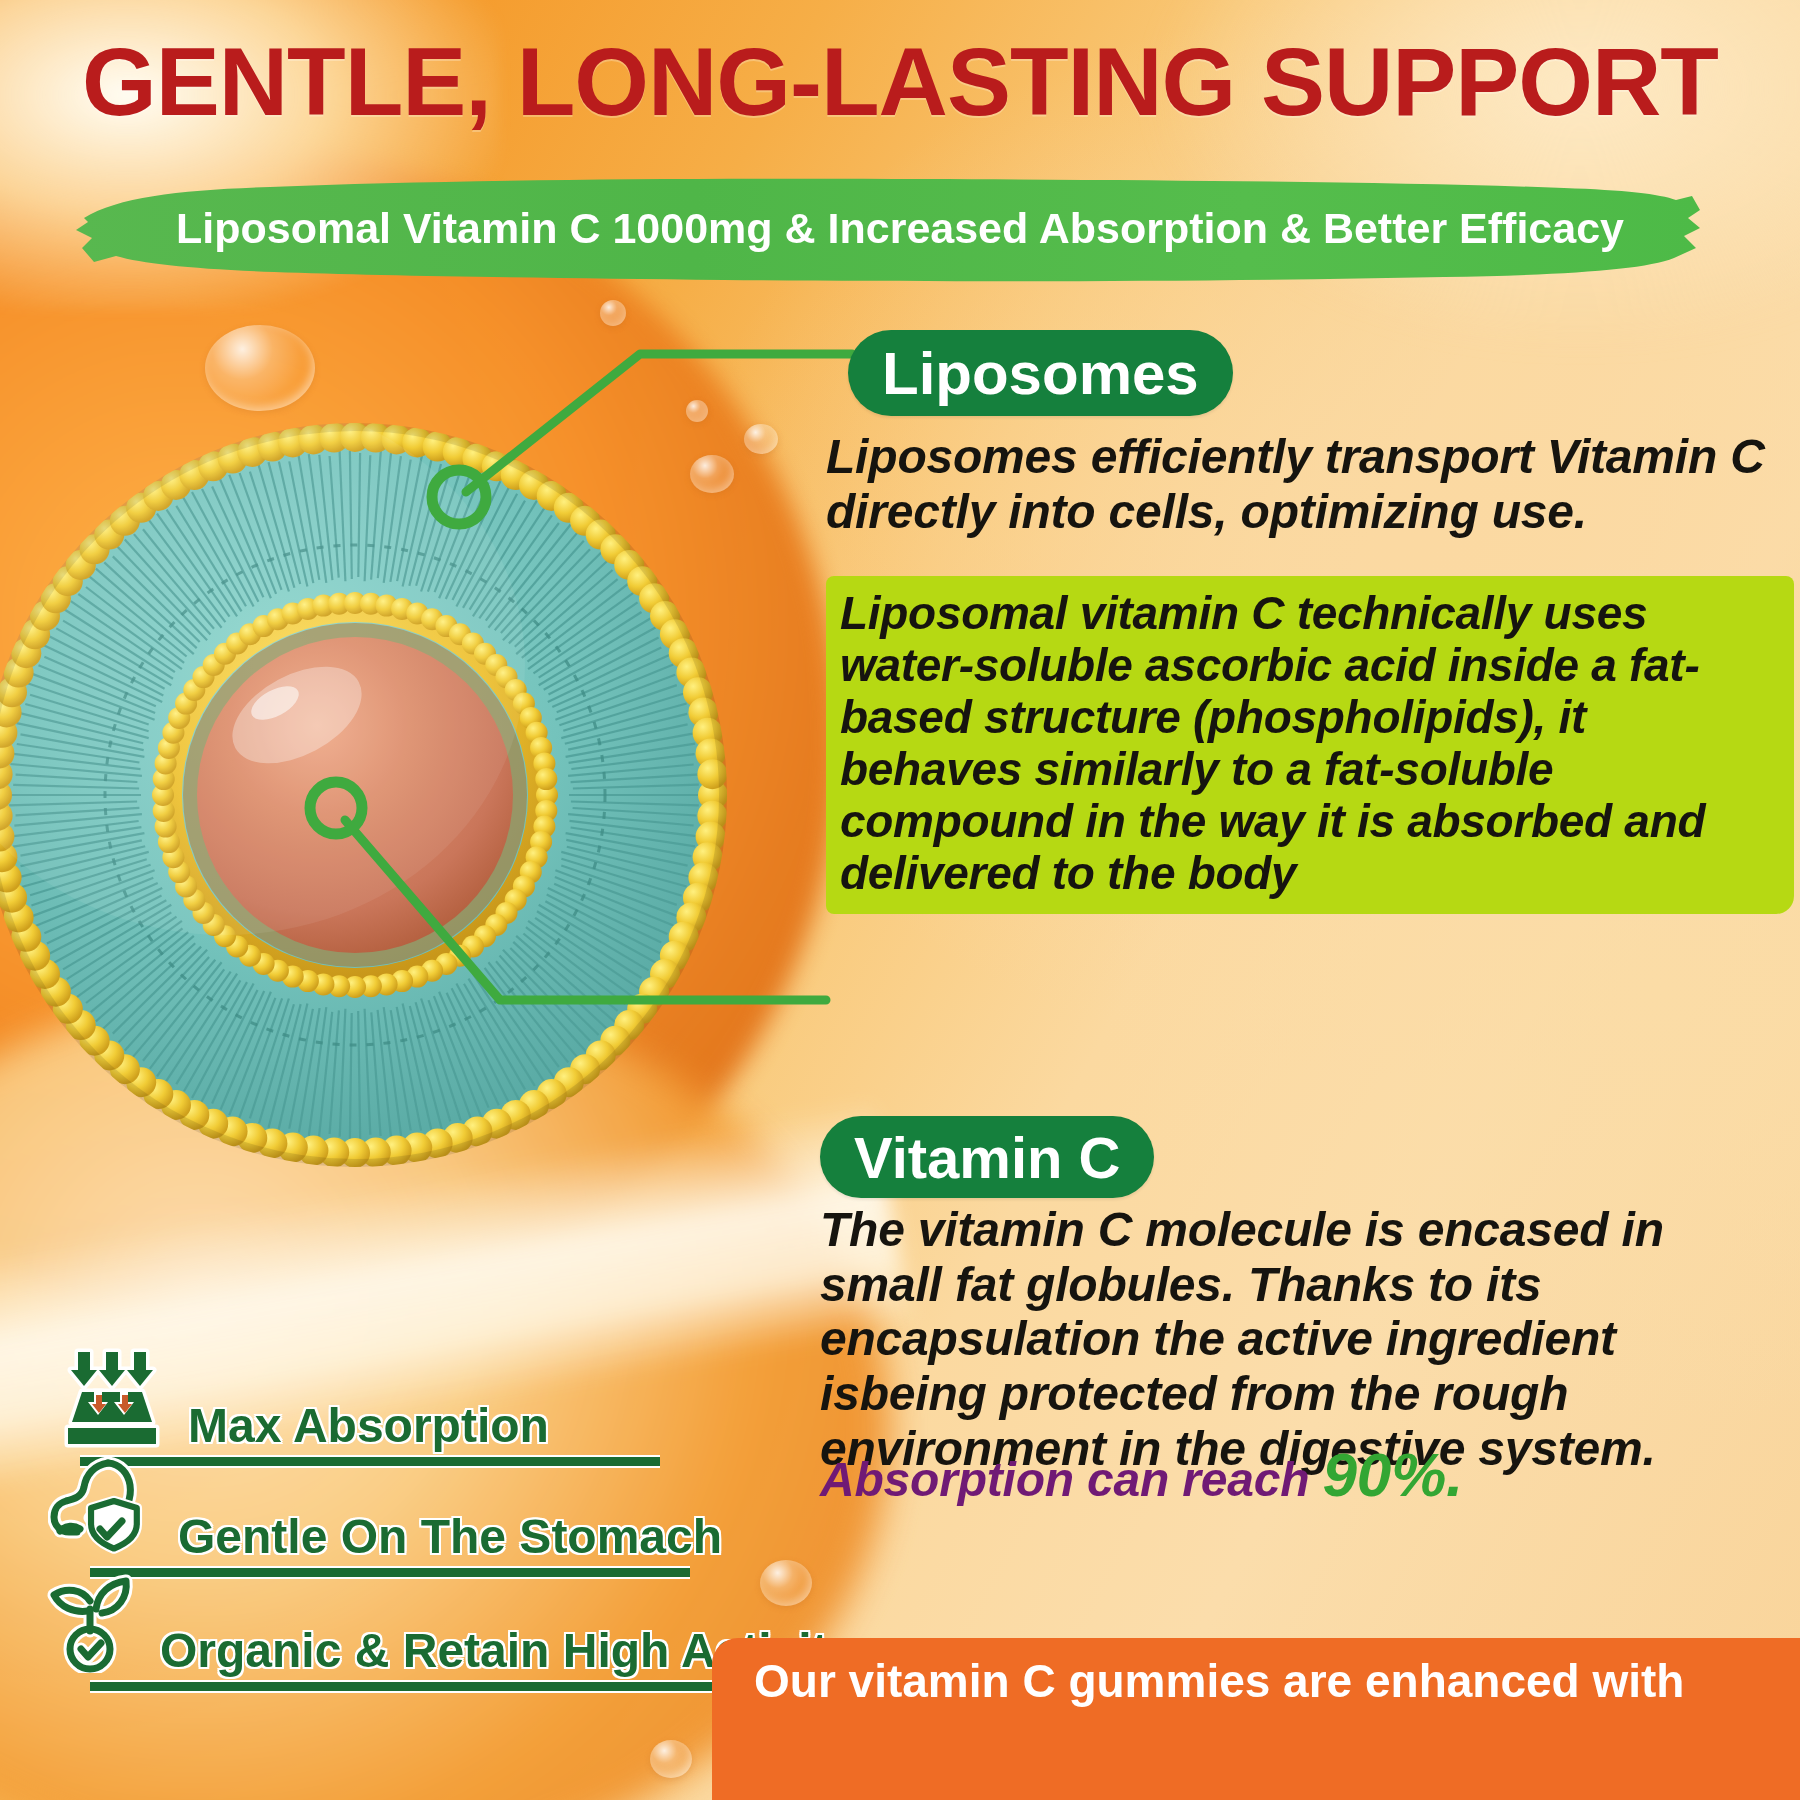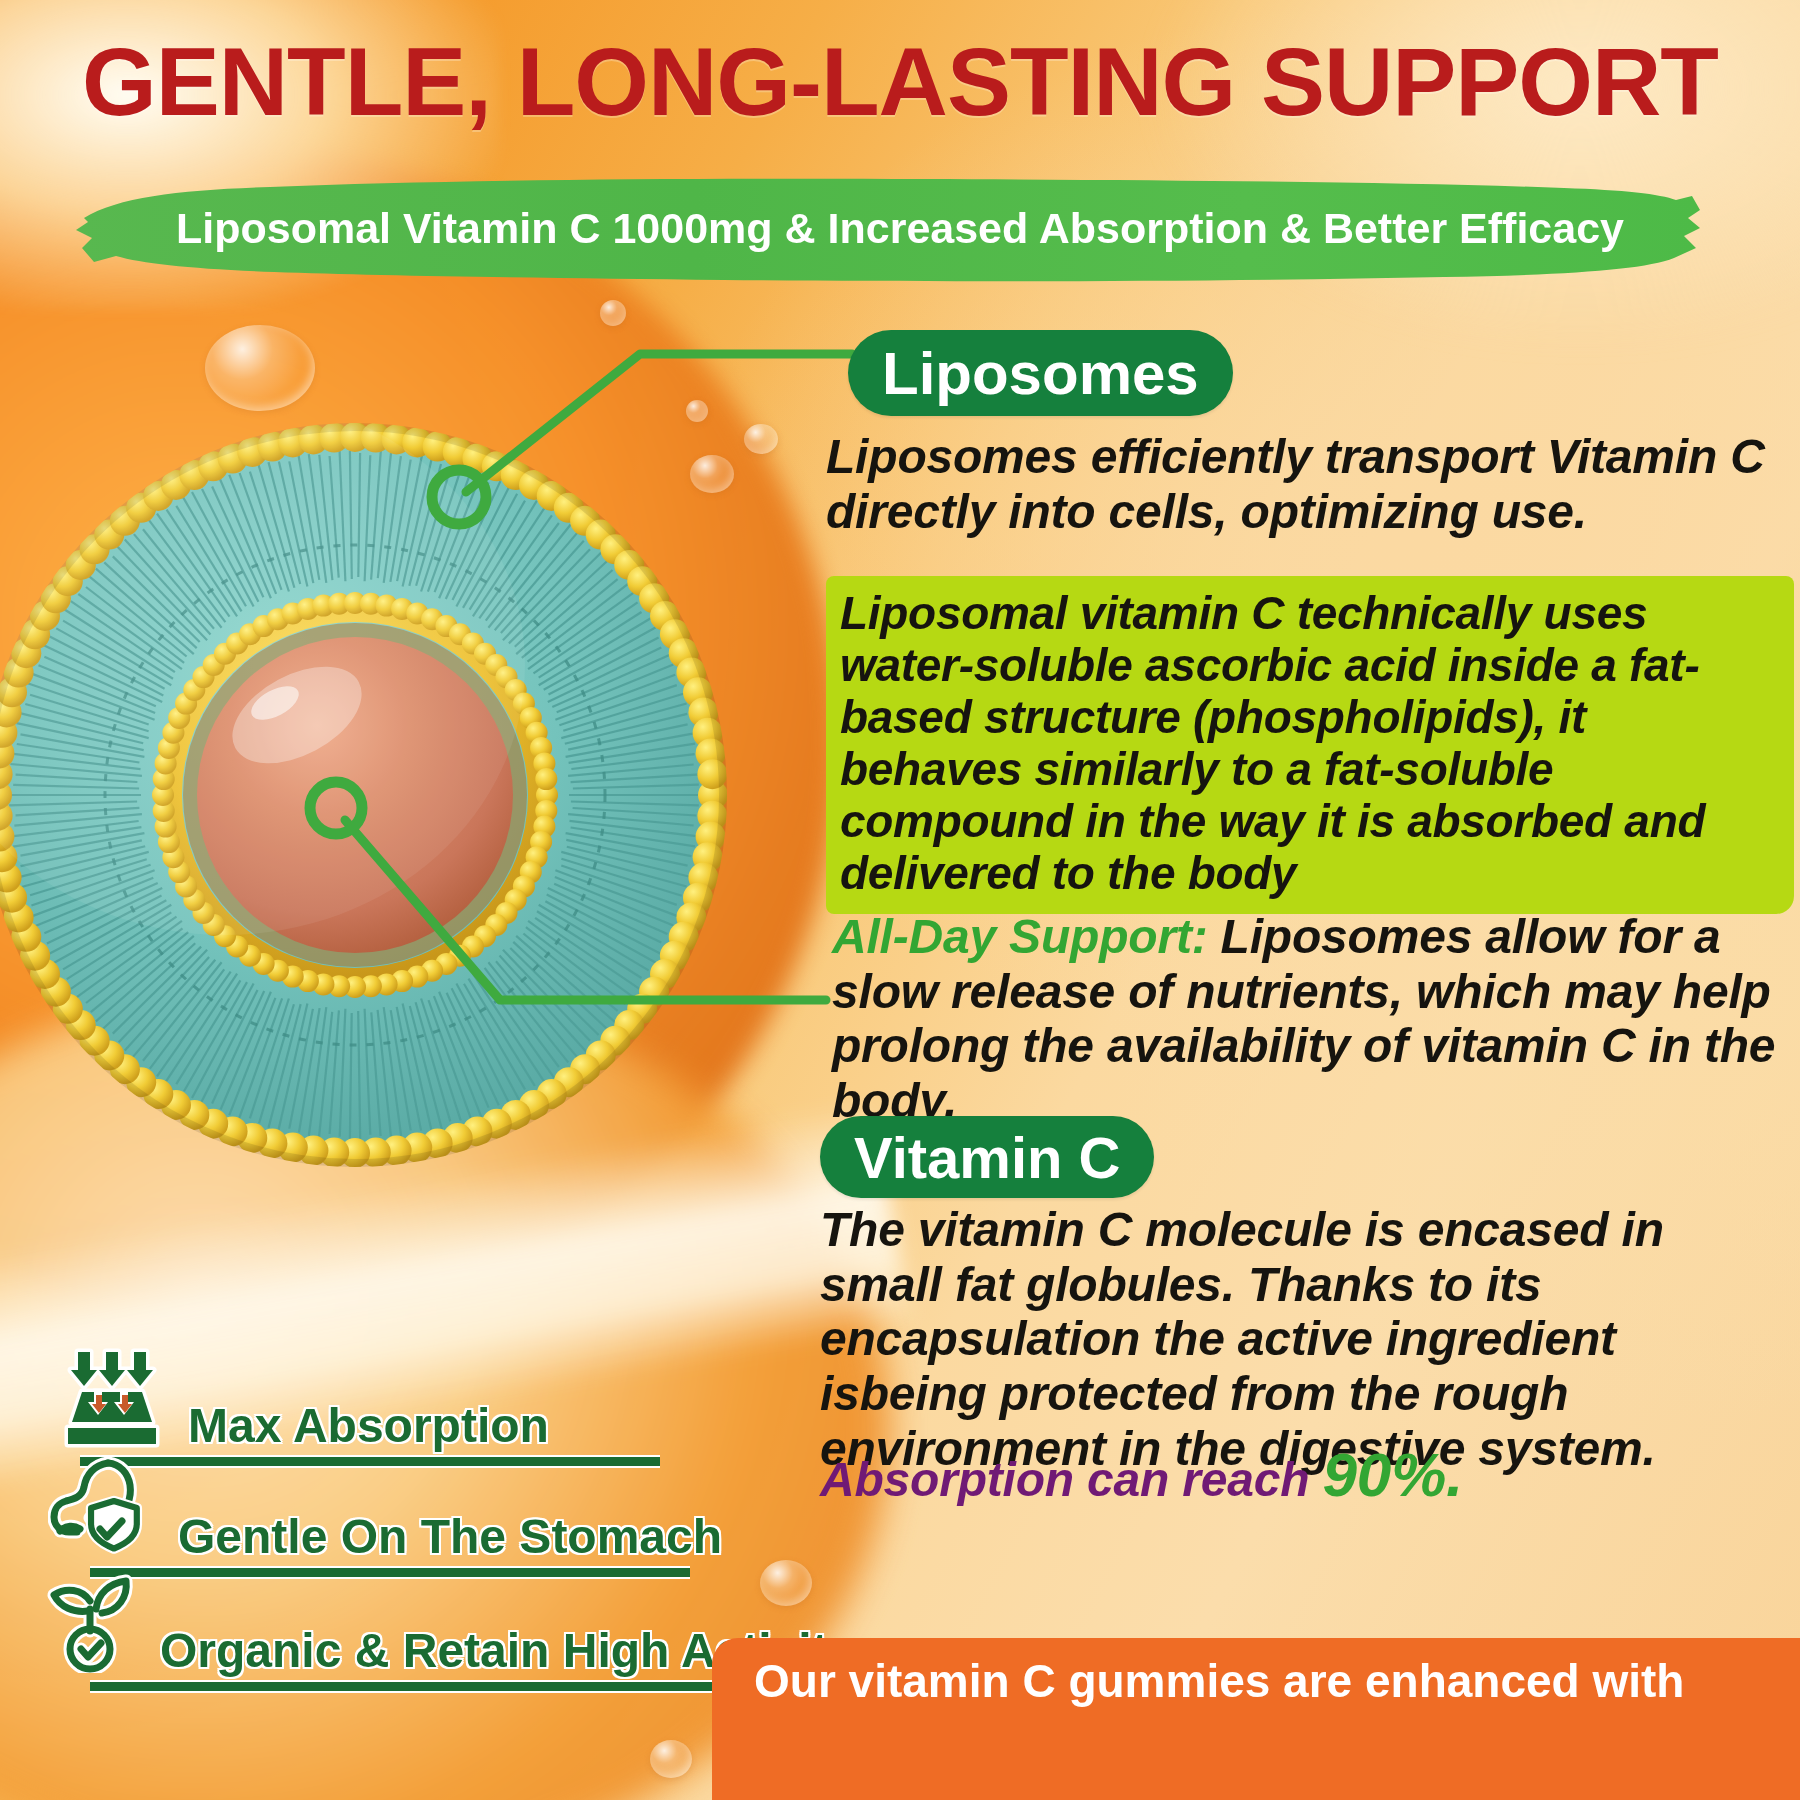--- a/index.html
+++ b/index.html
@@ -621,21 +621,20 @@
 
   <div class="pill liposomes">
     <span>Liposomes</span>
   </div>
   <div class="para p-lipo">Liposomes efficiently transport Vitamin C directly into cells, optimizing use.</div>
 
   <div class="fatblock">
     <div class="fat-body">Liposomal vitamin C technically uses water-soluble ascorbic acid inside a fat-based structure (phospholipids), it behaves similarly to a fat-soluble compound in the way it is absorbed and delivered to the body</div>
   </div>
 
-  <div class="para p-allday"><span class="allday-key">All-Day Support:</span><span> Liposomes allow for a slow release of nutrients, which may help prolong the availability of vitamin C in the body.</span></div>
 
   <div class="pill vitaminc">
     <span>Vitamin C</span>
   </div>
   <div class="para p-vitc">The vitamin C molecule is encased in small fat globules. Thanks to its encapsulation the active ingredient isbeing protected from the rough environment in the digestive system.</div>
 
   <div class="para p-absorb"><span class="absorb-head">Absorption can reach </span><span class="absorb-pct">90%.</span><br></div>
 
   <div class="feat feat1">
     <span class="ico">

